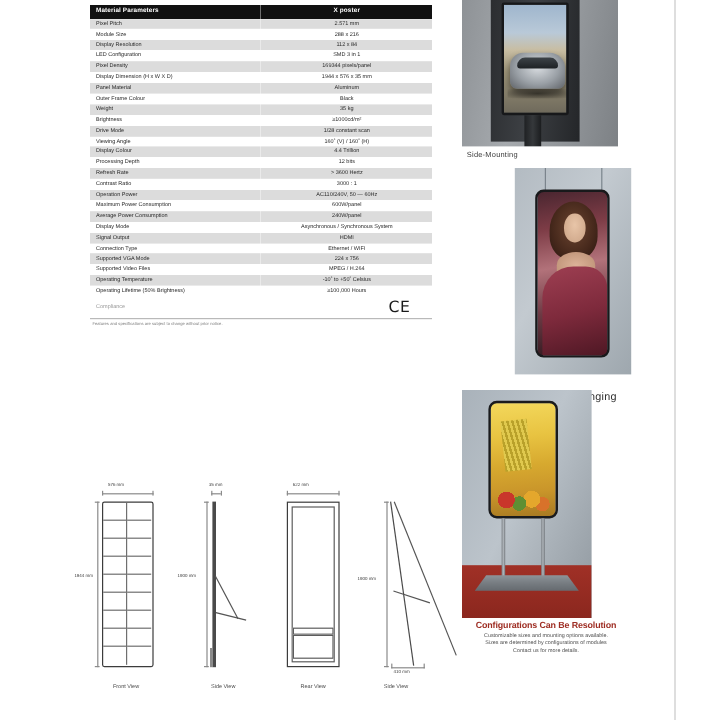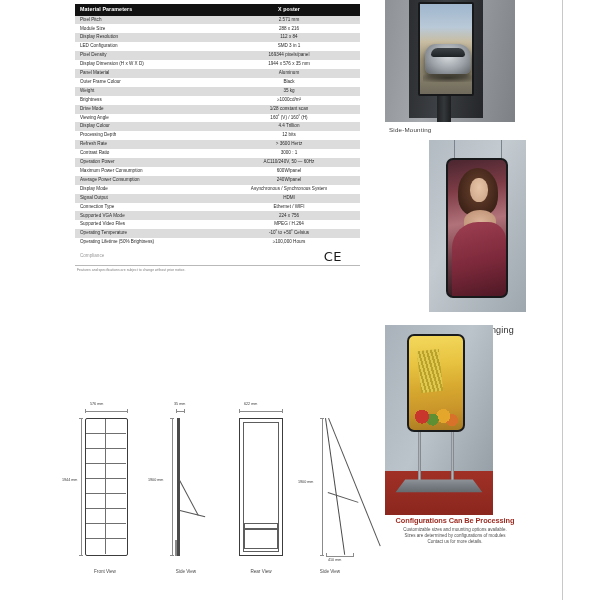--- a/index.html
+++ b/index.html
@@ -572,21 +572,21 @@
       <div class="scr">
         <div class="stalk"></div>
         <div class="fruit"></div>
       </div>
       <div class="poleL"></div>
       <div class="poleR"></div>
       <div class="base"></div>
     </div>
 
     <div id="caption">
-      <div class="title">Configurations Can Be Processing</div>
+      <div class="title">Configurations Can Be Resolution</div>
       <div id="caption-lines">
           <div class="line">Customizable sizes and mounting options available.</div>
           <div class="line">Sizes are determined by configurations of modules</div>
           <div class="line">Contact us for more details.</div>
         </div>
     </div>
   </div>
 
   <div id="divider"></div>
 </div>

